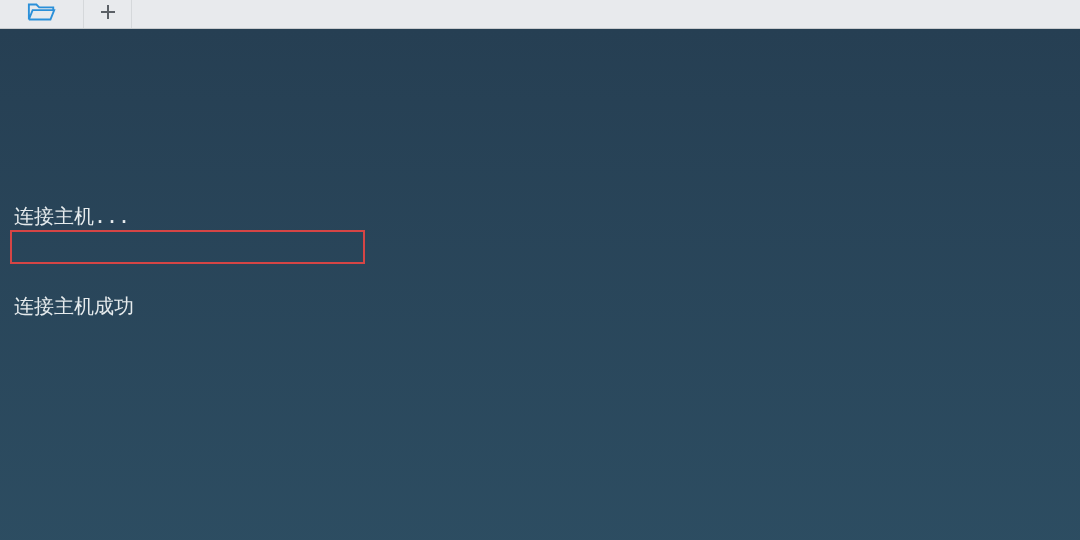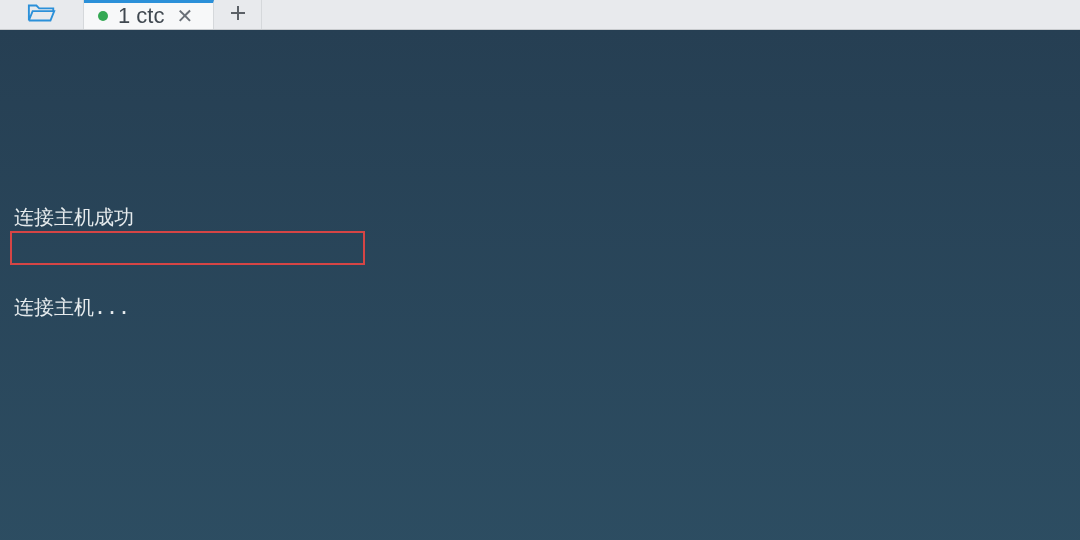--- a/index.html
+++ b/index.html
@@ -67,40 +67,35 @@
 <div class="window">
 
   <div class="tabbar">
     <div class="folder-btn">
       <span>
         <svg viewBox="0 0 32 24">
             <path d="M2 4 h8 l3 3 h15 v3 H6 l-4 10 z M6 10 h23 l-4 10 H2"></path>
           </svg>
       </span>
     </div>
-    <div class="tab">
-      <span class="dot"></span>
-      <span>1 ctc</span>
-      <span class="close">✕</span>
-    </div>
     <div class="new-tab">
       <span>
         <svg width="18" height="18" viewBox="0 0 18 18">
             <path d="M9 2 v14 M2 9 h14"></path>
           </svg>
       </span>
     </div>
   </div>
 
   <div class="terminal">
 
     <div class="hlbox" style="left:10px; top:201px; width:355px; height:34px;"></div>
 
+    <div class="line">连接主机...</div>
     <div class="line">连接主机成功</div>
-    <div class="line">连接主机...</div>
     <div class="line">&nbsp;</div>
     
     
     
     
 
     
 
     
     

